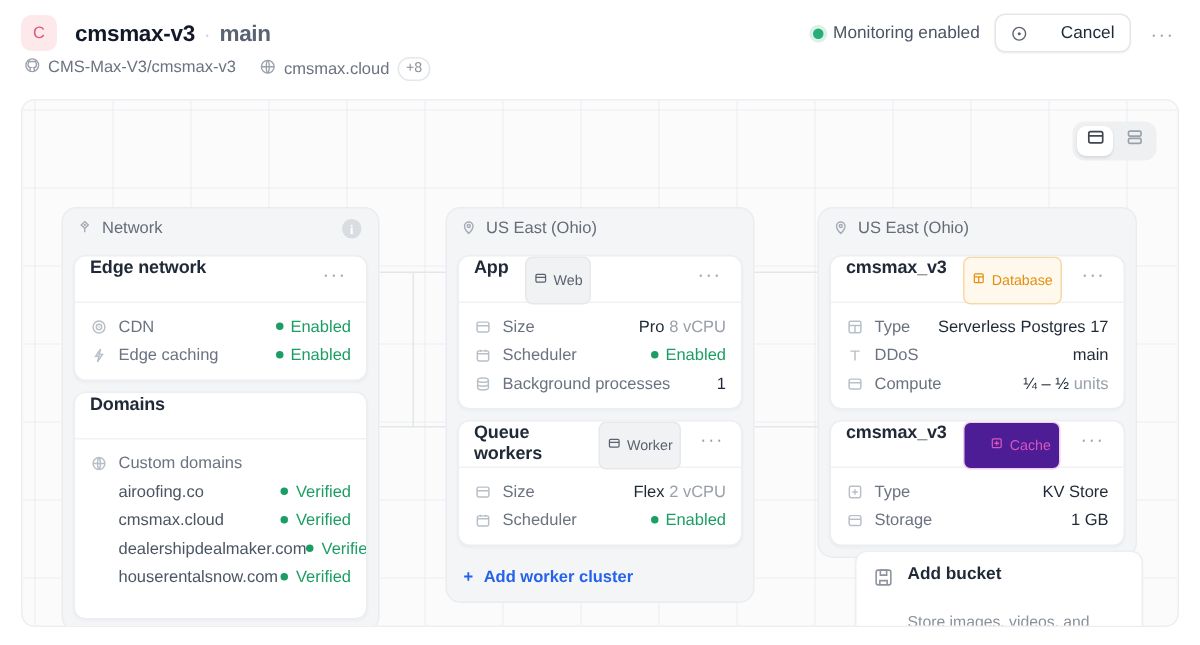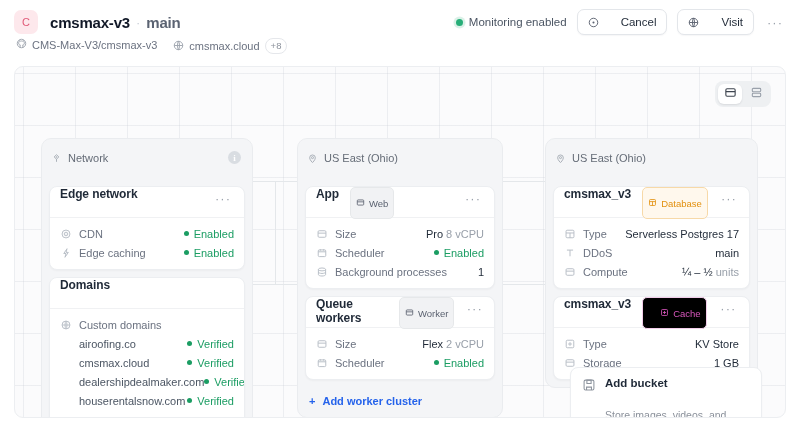--- a/index.html
+++ b/index.html
@@ -115,23 +115,23 @@
 
   
   .group {
     position: absolute; z-index: 3;
     background: #f4f5f7;
     border: 1px solid #eaecef;
     border-radius: 10px;
     padding: 7px;
   }
   .group-head {
-    display: flex; align-items: flex-end;
+    display: flex; align-items: flex-start;
     height: 18px; padding: 0 4px 0 2px;
-    margin-bottom: 22px;
+    margin-bottom: 6px;
   }
   .group-head .g-icon { color: #a6acb5; display: flex; margin-right: 6px; }
   .group-title { font-size: 11px; color: #656c77; }
   .info-icon {
     margin-left: auto;
     width: 13px; height: 13px; border-radius: 50%;
     background: #d9dde2; color: #fff;
     font-size: 9px; font-weight: 700;
     display: flex; align-items: center; justify-content: center;
     font-family: "Liberation Serif", serif;
@@ -155,21 +155,21 @@
   }
   .card-title { font-size: 12px; font-weight: 600; color: #1f2937; letter-spacing: -0.1px; }
   .badge {
     display: inline-flex; align-items: center; gap: 4px;
     height: 32px; padding: 0 5px;
     border-radius: 5px; font-size: 9.5px; font-weight: 500;
     border: 1px solid transparent;
   }
   .badge.gray { background: #f1f2f4; border-color: #e6e8ea; color: #5b6270; }
   .badge.orange { background: #fff8ed; border-color: #f7d9a8; color: #e2900f; }
-  .badge.pink { background: #000000; border-color: #f3cdea; color: #d857bd; padding-left: 17px; }
+  .badge.pink { background: #4c1d95; border-color: #f3cdea; color: #d857bd; padding-left: 17px; }
   .card-head .kebab { margin-left: auto; }
 
   .card-body { padding: 7px 10px 8px; }
   .row {
     display: flex; align-items: center;
     height: 17px; margin-bottom: 2px;
     font-size: 11px;
   }
   .row:last-child { margin-bottom: 0; }
   .row .r-icon { width: 12px; color: #b9bfc7; display: flex; margin-right: 7px; flex: 0 0 12px; }
@@ -226,29 +226,20 @@
       <div class="btn">
         <span>
           <svg width="11" height="11" viewBox="0 0 14 14" fill="none" stroke="#5b6270" stroke-width="1.2">
             <circle cx="7" cy="7" r="5.4"></circle>
               <circle cx="7" cy="7" r="1.3" fill="#5b6270" stroke="none"></circle>
           </svg>
         </span>
         <span>Cancel</span>
       </div>
 
-      <div class="btn">
-        <span>
-          <svg width="11" height="11" viewBox="0 0 14 14" fill="none" stroke="#5b6270" stroke-width="1.2">
-            <circle cx="7" cy="7" r="5.4"></circle>
-              <path d="M1.6 7h10.8M7 1.6c1.7 1.7 1.7 9 0 10.8M7 1.6C5.3 3.3 5.3 10.6 7 12.4"></path>
-          </svg>
-        </span>
-        <span>Visit</span>
-      </div>
 
       <div class="kebab">···</div>
     </div>
   </div>
 
   <div class="header-sub">
     <div class="sub-item">
       <span>
         <svg width="11" height="11" viewBox="0 0 14 14" fill="none" stroke="#9aa1ab" stroke-width="1.15">
           <circle cx="7" cy="7" r="5.4"></circle>

